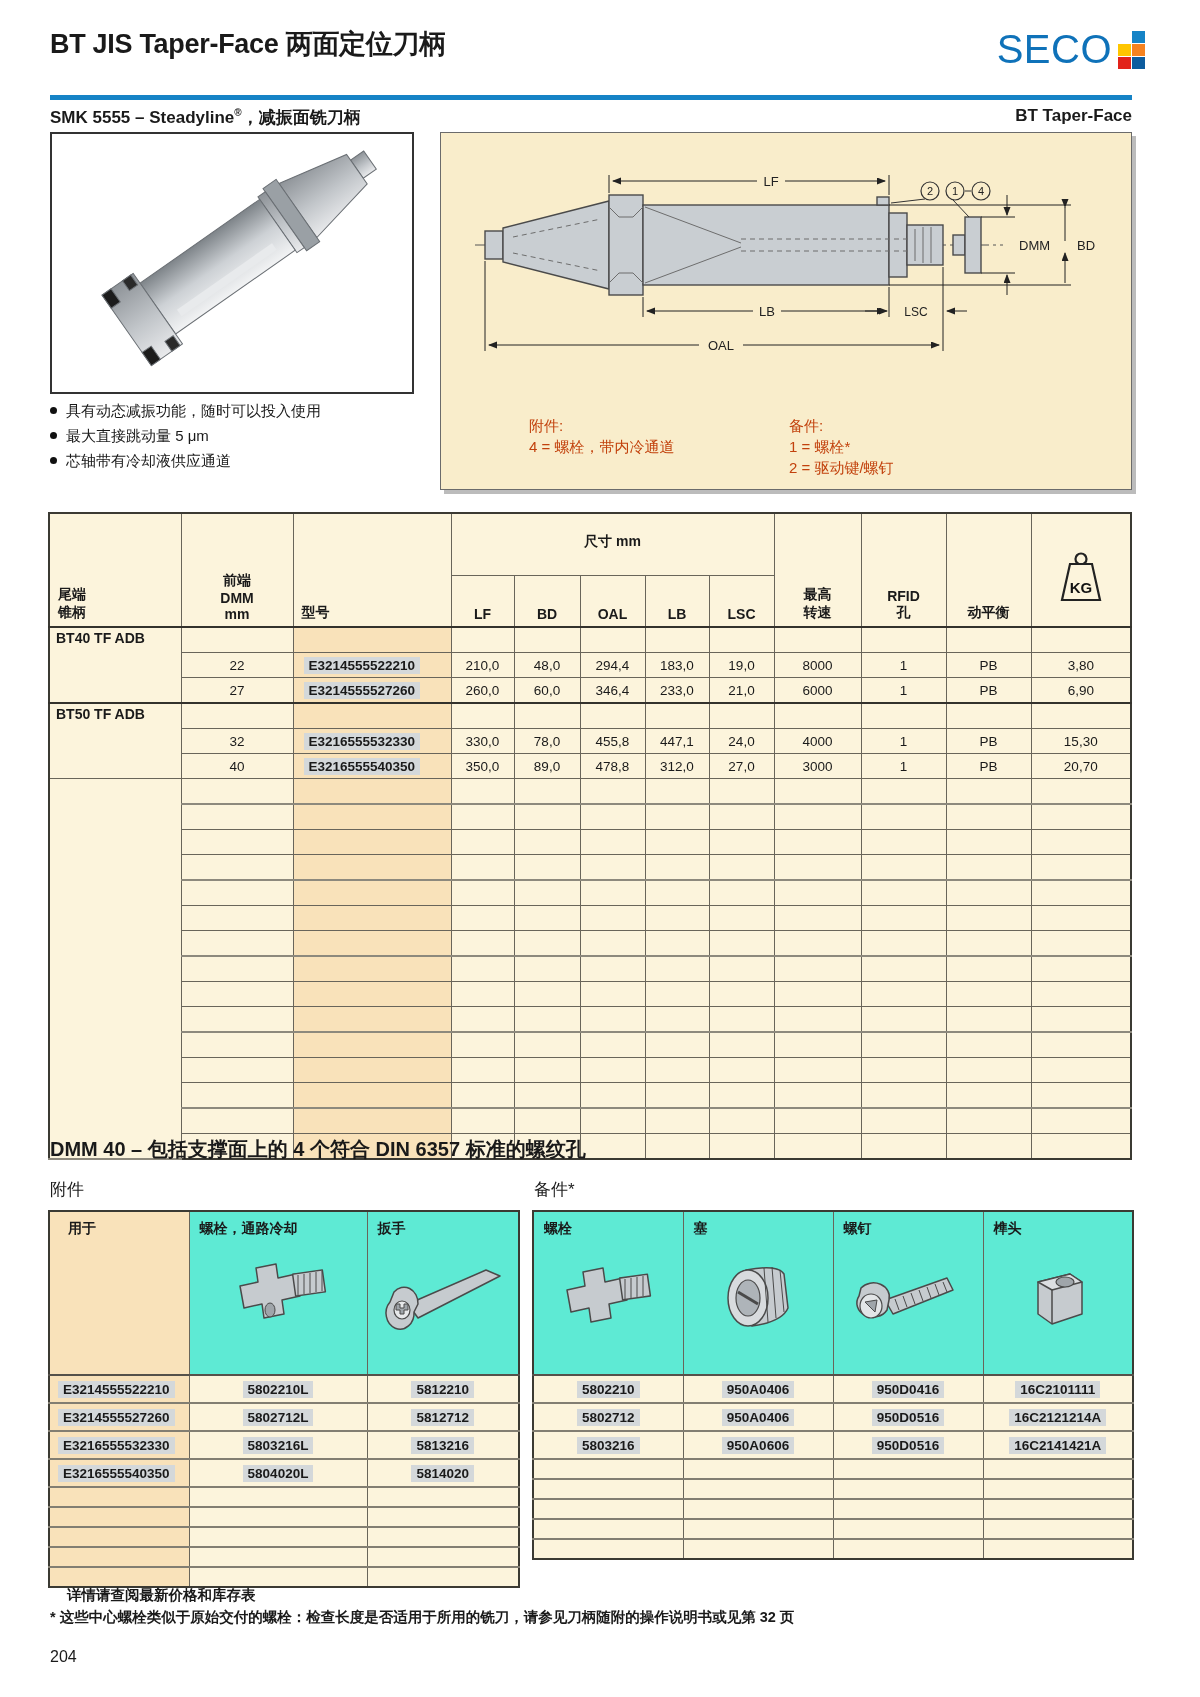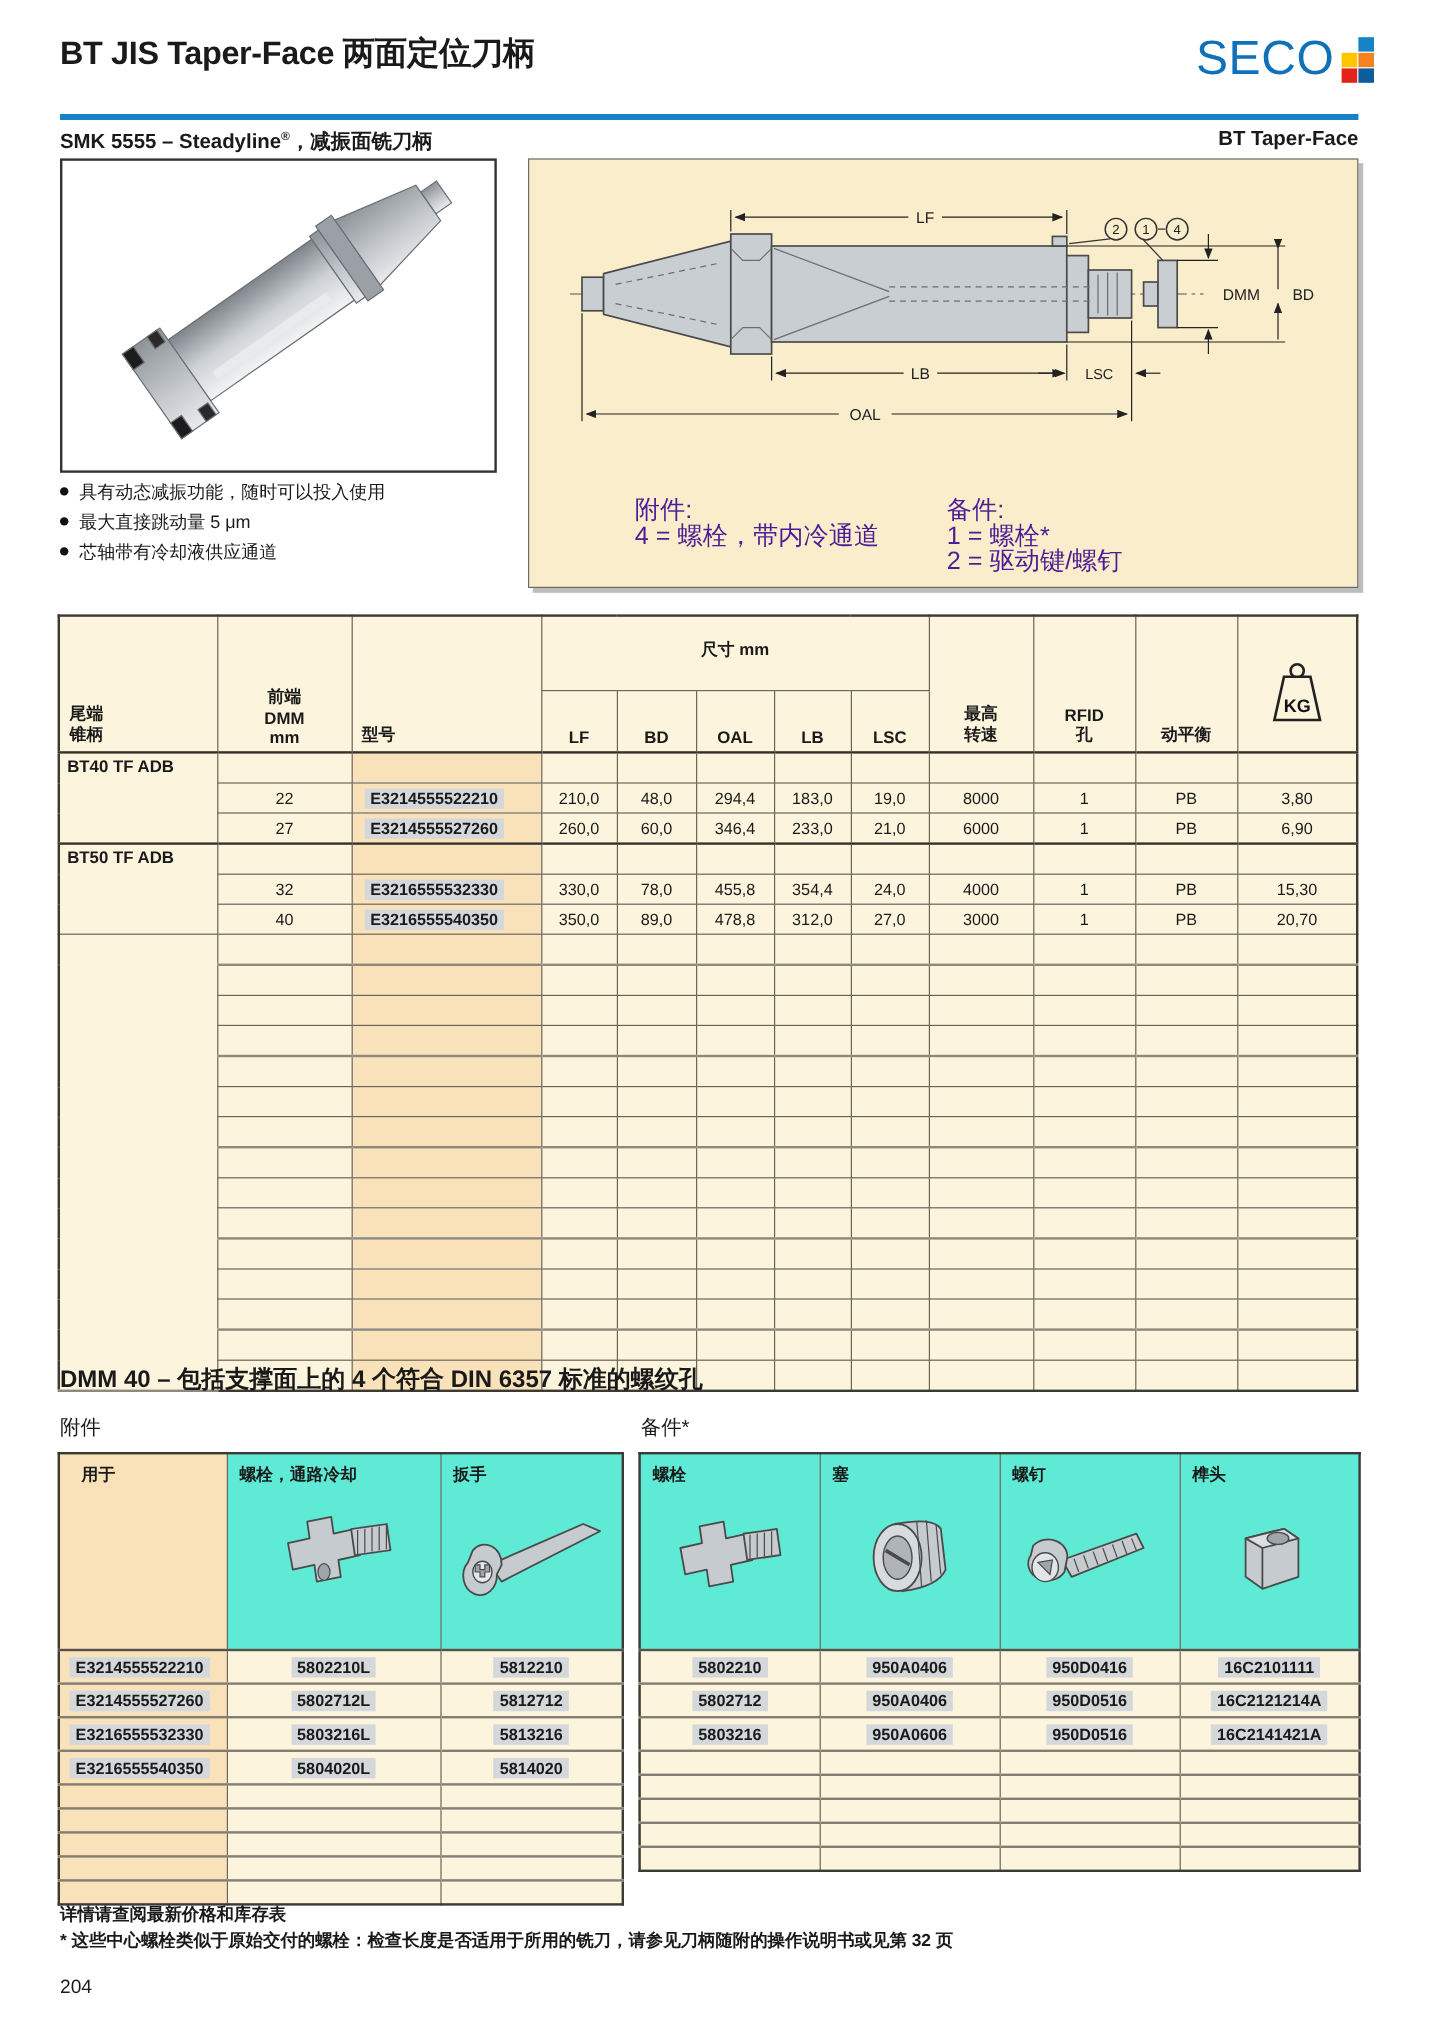--- a/index.html
+++ b/index.html
@@ -12,21 +12,21 @@
   .logo-text{font-size:40px;font-weight:normal;color:#0F72B9;letter-spacing:0.5px;line-height:38px;}
   .logo-mark{display:grid;grid-template-columns:13px 13px;grid-auto-rows:12px;gap:1px;margin-left:6px;margin-top:1px;}
   .logo-mark i{display:block;}
   .rule{left:50px;top:95px;width:1082px;height:5px;background:#1583C6;}
   .subrow{left:50px;top:106px;width:1082px;display:flex;justify-content:space-between;font-size:17px;font-weight:bold;}
   .subrow sup{font-size:10px;}
 
   
   .photo-box{left:50px;top:132px;width:360px;height:258px;border:2px solid #333;background:#fff;}
   .diagram-box{left:440px;top:132px;width:690px;height:356px;border:1px solid #6b6b6b;background:#F9EDCB;box-shadow:4px 4px 0 #bcbcbc;}
-  .dnote{position:absolute;font-size:21px;line-height:21px;color:#4c1d95;}
+  .dnote{position:absolute;font-size:15px;line-height:21px;color:#c2410c;}
   .dnote.ln{left:88px;top:282px;}
   .dnote.rn{left:348px;top:282px;}
 
   
   .features{left:50px;top:398px;margin:0;padding:0;list-style:none;font-size:15px;line-height:25px;}
   .features li{display:flex;align-items:baseline;}
   .features .dot{width:7px;height:7px;border-radius:50%;background:#111;margin-right:9px;flex:0 0 auto;position:relative;top:-2px;}
 
   
   table{border-collapse:collapse;table-layout:fixed;}
@@ -56,21 +56,21 @@
   .acc{left:48px;width:470px;}
   .spare{left:532px;width:600px;}
   .acc th,.acc td,.spare th,.spare td{border:1px solid #69655a;text-align:center;padding:0;}
   .acc thead th,.spare thead th{height:162px;vertical-align:top;text-align:left;font-size:14px;font-weight:bold;background:#5eead4;border-bottom:2px solid #55514a;}
   .acc thead th .lbl,.spare thead th .lbl{padding:8px 0 0 10px;}
   .acc thead th .pic,.spare thead th .pic{display:flex;justify-content:center;margin-top:14px;}
   .acc tbody td,.spare tbody td{height:26px;background:#FCF4DC;border-top:2px solid #827e72;}
   .acc tr.empty td,.spare tr.empty td{height:18px;}
   .c-for{background:#F9E2BA !important;text-align:left !important;padding-left:8px !important;}
 
-  .foot1{left:50px;top:1586px;font-size:14.5px;font-weight:bold;}
+  .foot1{left:67px;top:1586px;font-size:14.5px;font-weight:bold;}
   .foot2{left:50px;top:1608px;font-size:14.5px;font-weight:bold;}
   .pageno{left:50px;top:1648px;font-size:16px;}
 
   svg text{font-family:"Liberation Sans","DejaVu Sans",sans-serif;}
 </style>
 </head>
 <body>
 
 <div>
 
@@ -342,21 +342,21 @@
           <td></td>
           <td></td>
           <td></td>
         </tr>
         <tr>
           <td>32</td>
           <td class="c-model"><span class="hl">E3216555532330</span></td>
           <td>330,0</td>
           <td>78,0</td>
           <td>455,8</td>
-          <td>354,4</td>
+          <td>447,1</td>
           <td>24,0</td>
           <td>4000</td>
           <td>1</td>
           <td>PB</td>
           <td>15,30</td>
         </tr>
         <tr>
           <td>40</td>
           <td class="c-model"><span class="hl">E3216555540350</span></td>
           <td>350,0</td>

